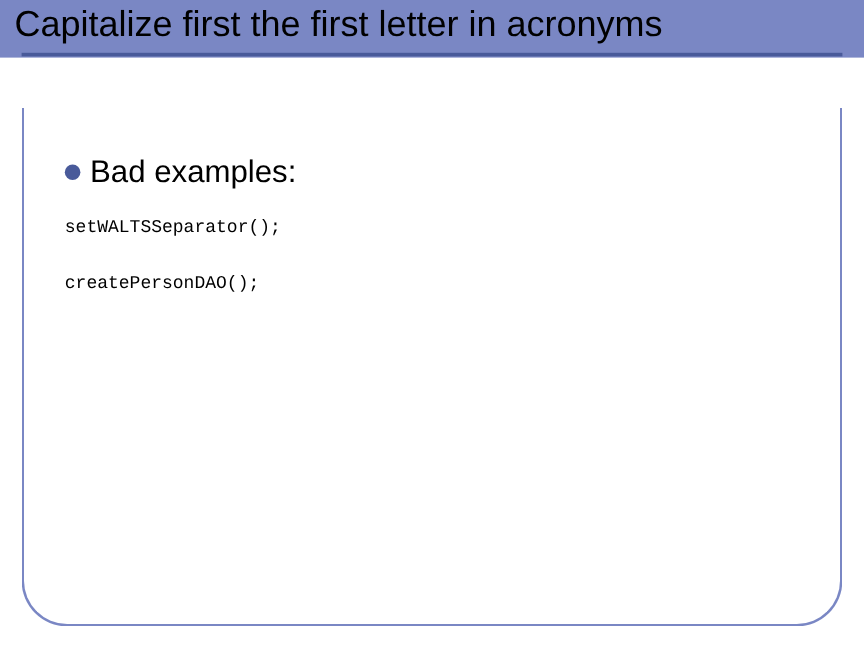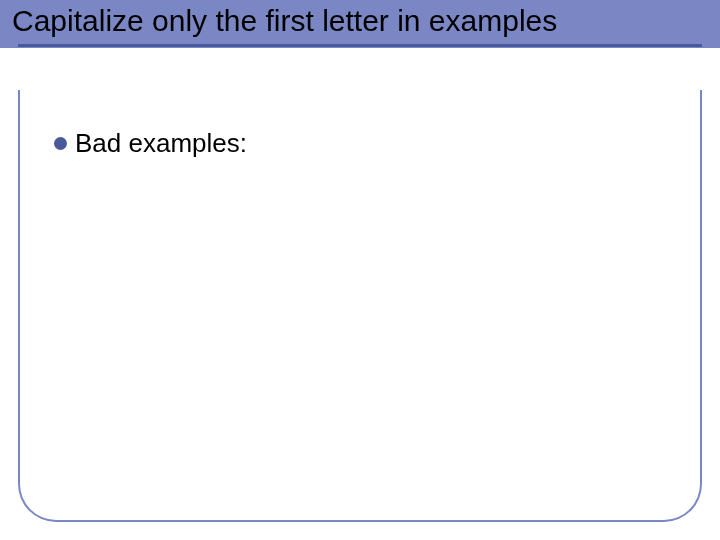--- a/index.html
+++ b/index.html
@@ -70,24 +70,26 @@
       font-family: "Courier New", Courier, monospace;
       font-size: 15px;
       color: #000;
       margin-bottom: 30px;
     }
   </style>
 </head>
 <body>
 
 <div class="header-bar">
-  <div class="title">Capitalize only the first letter in examples</div>
+  <div class="title">Capitalize first the first letter in acronyms</div>
 </div>
 <div class="underline-container">
   <div class="underline"></div>
 </div>
 
 <div class="content-box">
   <div class="bullet-row">
     <span class="bullet-dot"></span>
     <span class="bullet-text">Bad examples:</span>
   </div>
+  <div class="code-line">setWALTSSeparator();</div>
+  <div class="code-line">createPersonDAO();</div>
 </div>
 
 </body></html>

